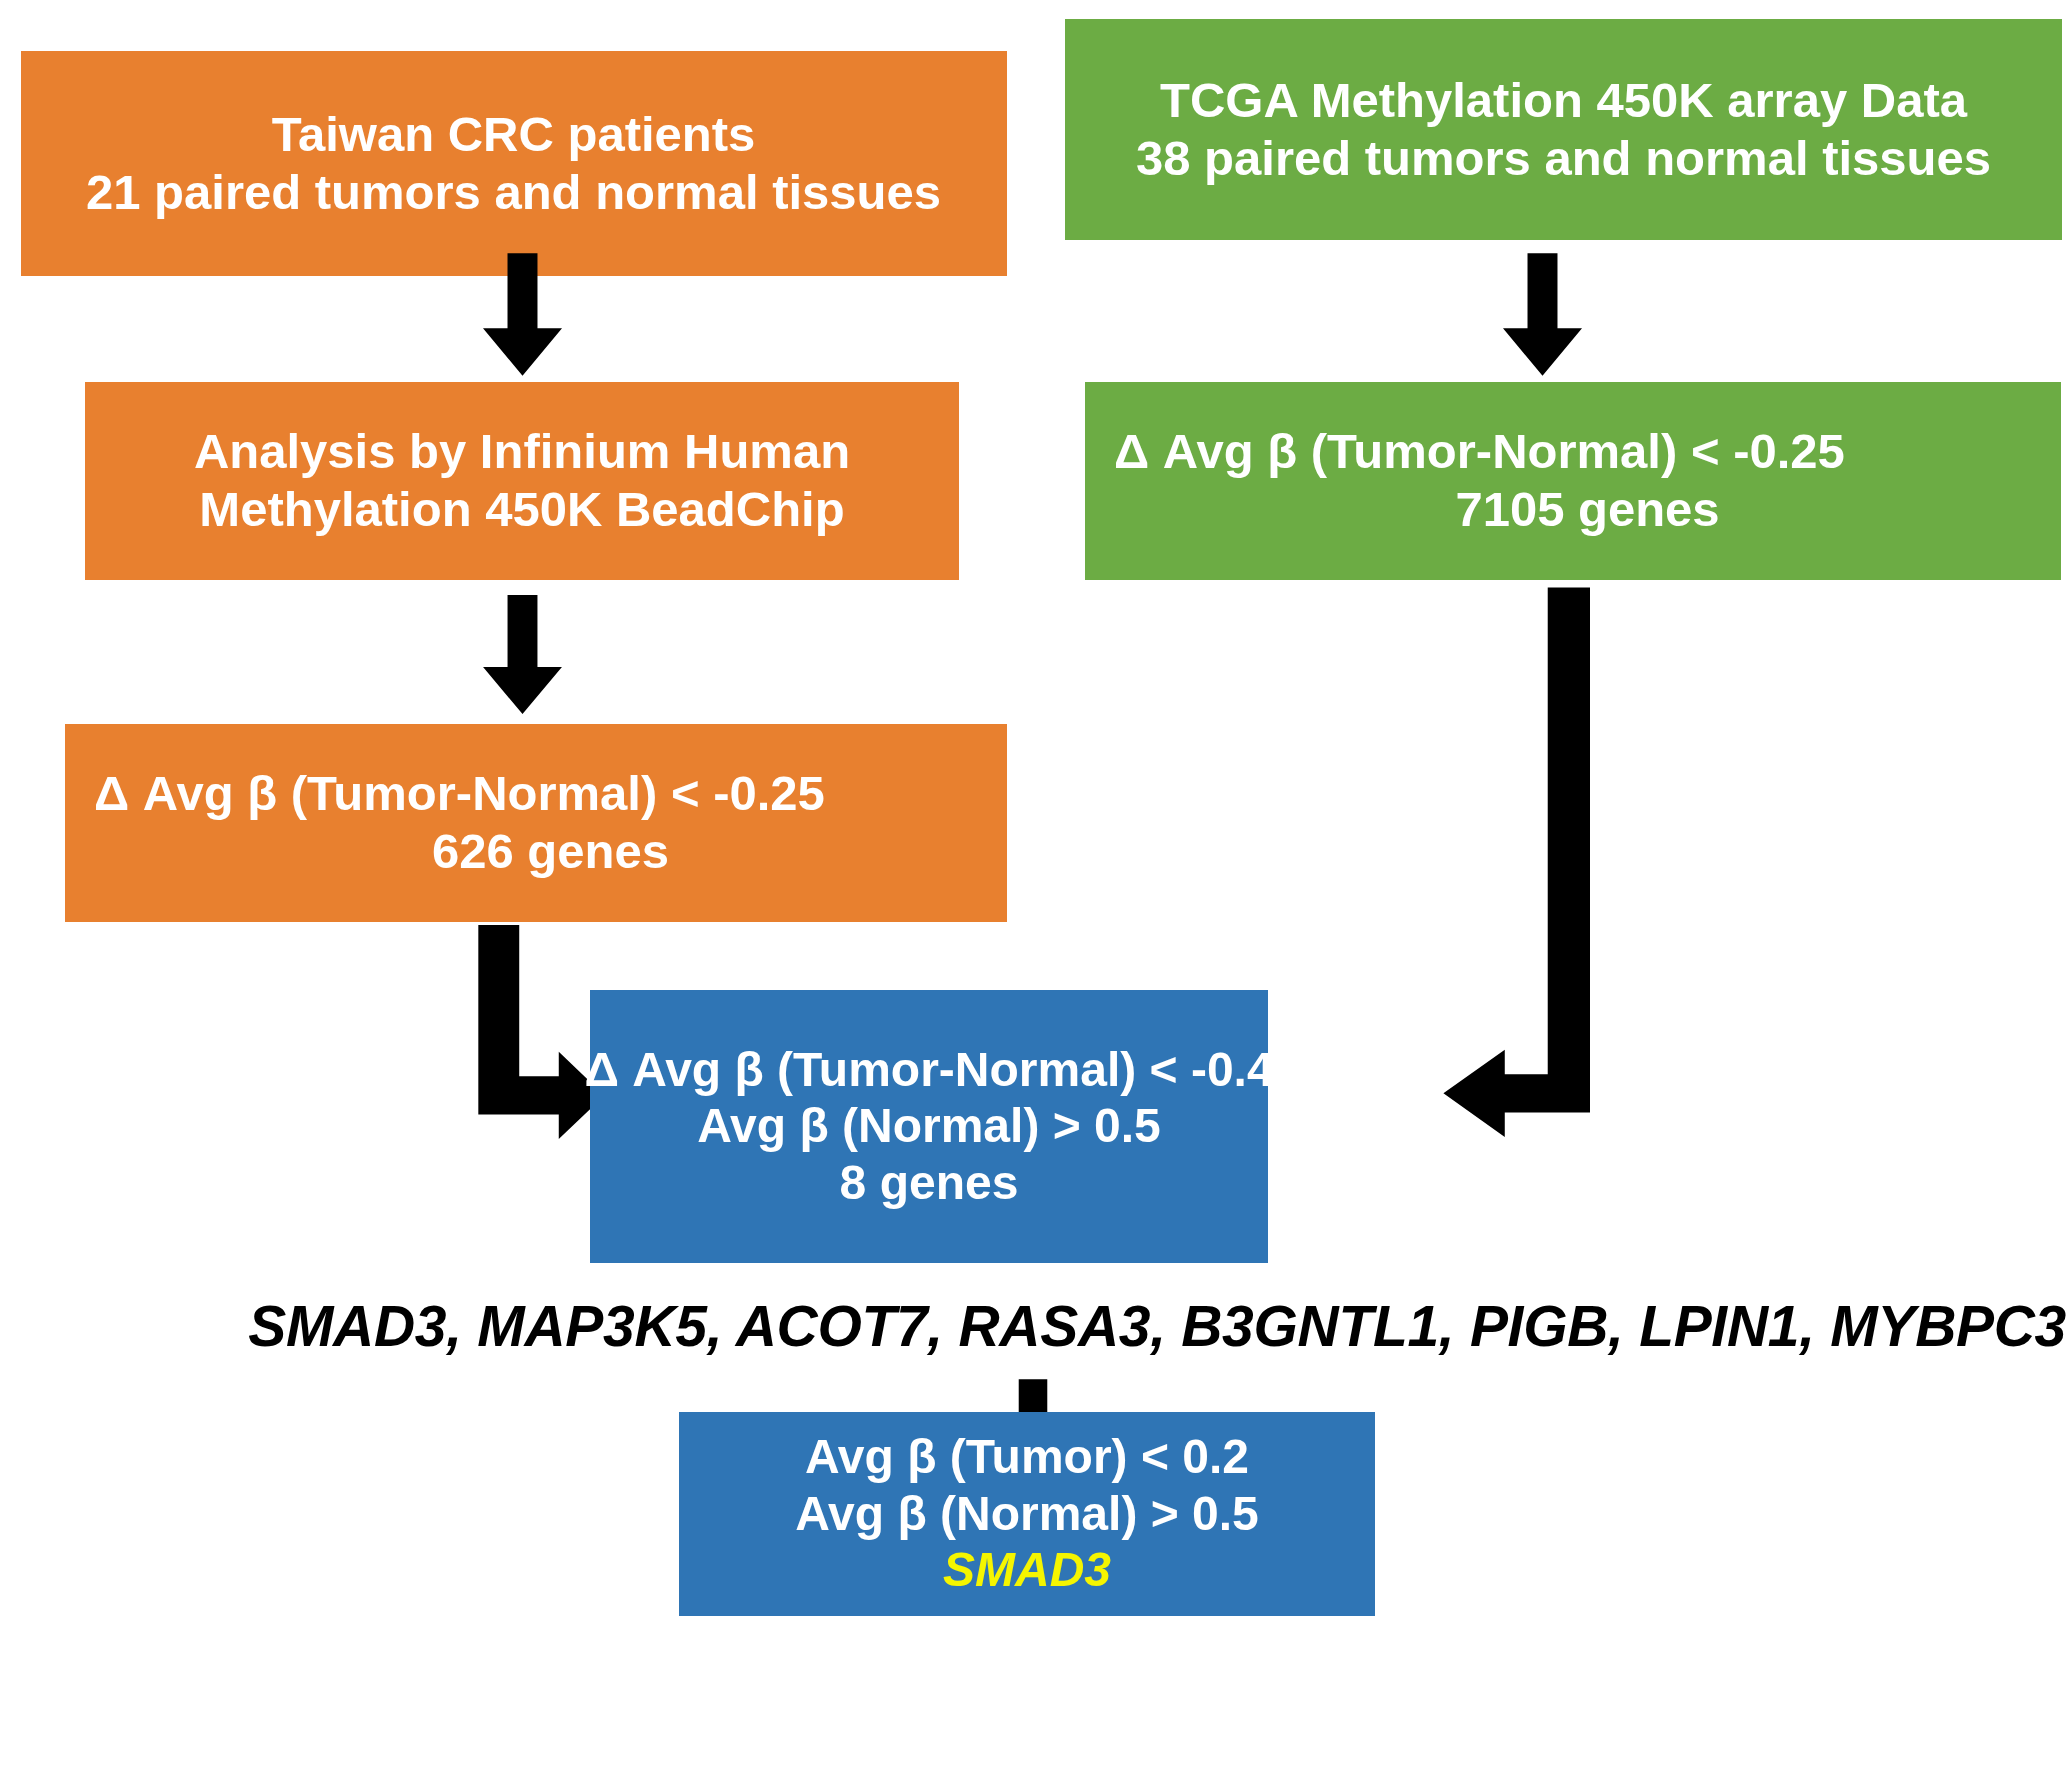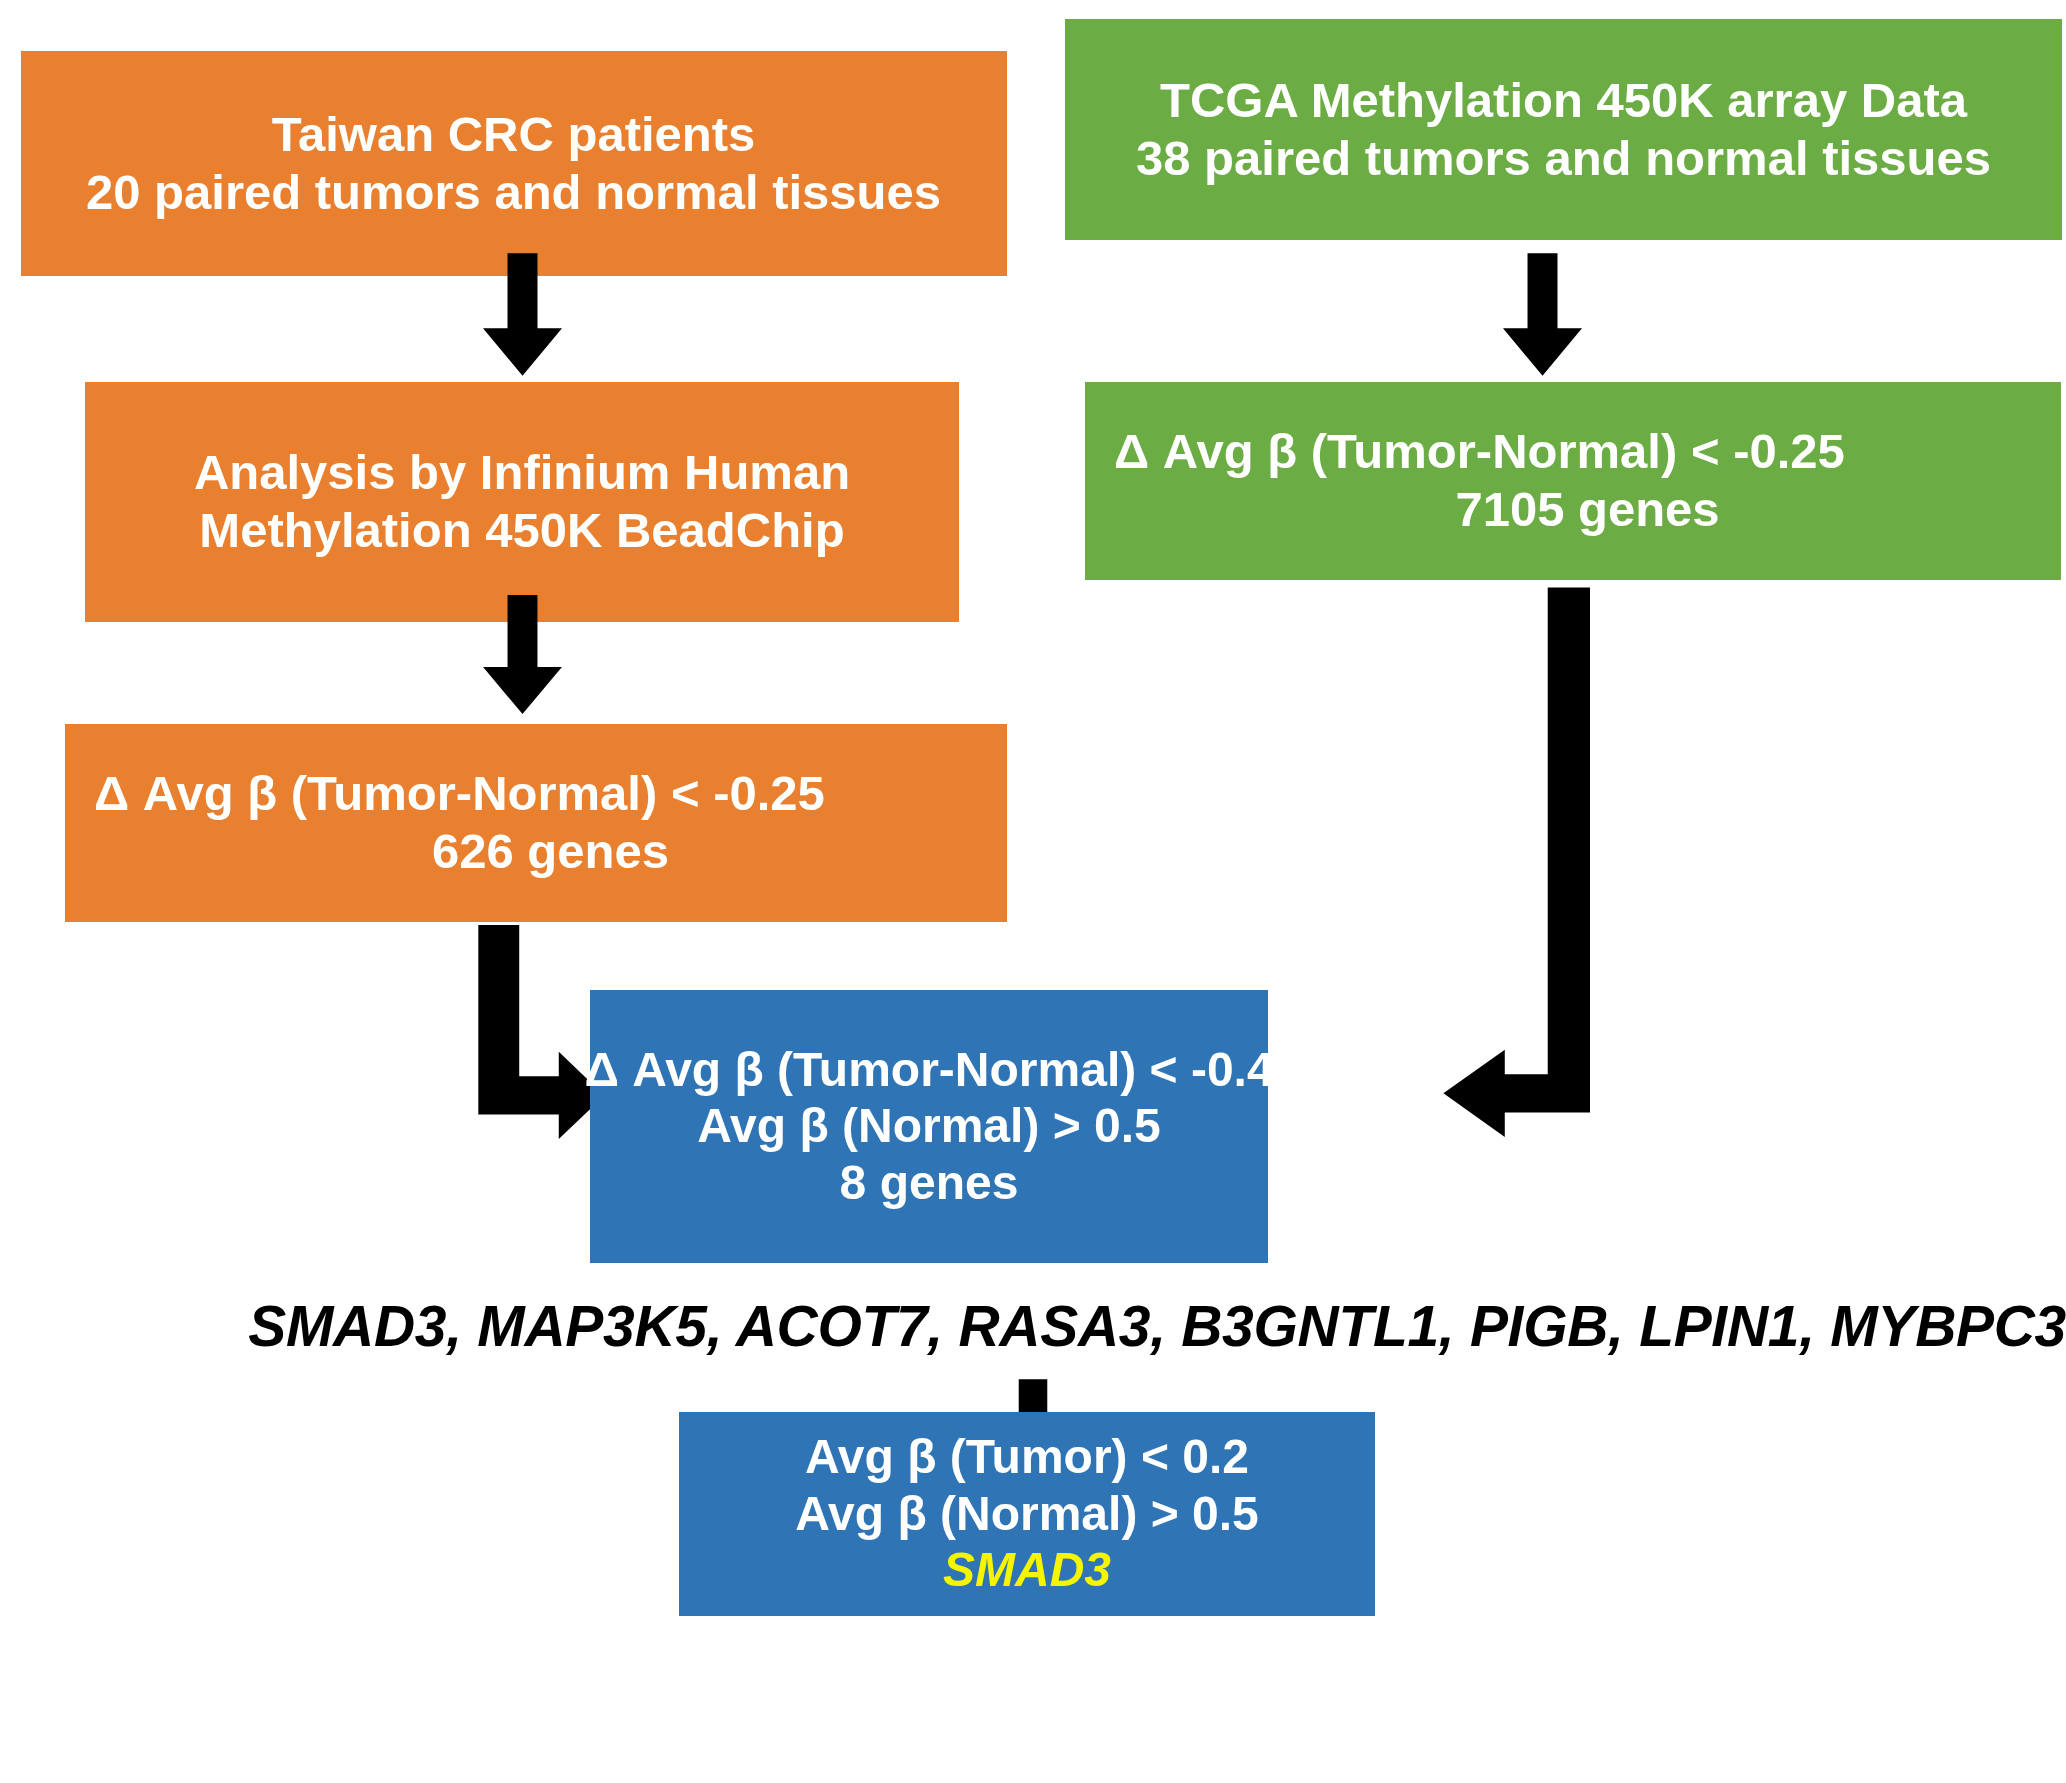--- a/index.html
+++ b/index.html
@@ -13,21 +13,21 @@
        line-height:1.18;text-align:center;}
   .box .ln{display:block;white-space:nowrap;}
 
   .orange{background:#E8802F;}
   .green {background:#6CAC44;}
   .blue  {background:#2F75B5;}
 
   
   #box-taiwan        {left:20.5px;  top:19px;   width:986px; height:225px; font-size:49px;margin-top:32px;}
   #box-tcga          {left:1065px;top:19px;   width:997px; height:221px; font-size:49px;}
-  #box-analysis      {left:85px; top:382px;  width:874px; height:240px; font-size:49px;}
+  #box-analysis      {left:85px; top:382px;  width:874px; height:198px; font-size:49px;}
   #box-tcga-filter   {left:1085px;top:382px;  width:976px; height:198px; font-size:49px;
                       align-items:flex-start;padding-left:29px;}
   #box-taiwan-filter {left:65px;  top:724px; width:942px; height:198px; font-size:49px;
                       align-items:flex-start;padding-left:29px;}
   #box-merge         {left:590px; top:990px; width:678px; height:273px; font-size:48px;}
   #box-final         {left:679px; top:1412px; width:696px; height:204px; font-size:48px;}
 
   #box-tcga-filter .ln.c,
   #box-taiwan-filter .ln.c{width:100%;text-align:center;padding-right:29px;}
 
@@ -41,21 +41,21 @@
   .arrow{position:absolute;}
   .arrow svg{display:block;}
 </style>
 </head>
 <body>
 
 <div class="stage">
 
   <div class="box orange" id="box-taiwan">
     <span class="ln">Taiwan CRC patients</span>
-    <span class="ln">20 paired tumors and normal tissues</span>
+    <span class="ln">21 paired tumors and normal tissues</span>
   </div>
 
   <div class="box green" id="box-tcga">
     <span class="ln">TCGA Methylation 450K array Data</span>
     <span class="ln">38 paired tumors and normal tissues</span>
   </div>
 
   <div class="arrow" style="left:468px;top:253px;">
     <svg width="109" height="123" viewBox="0 0 160 180">
       <polygon points="58,0 102,0 102,110 138,110 80,180 22,110 58,110" fill="#000000"></polygon>

